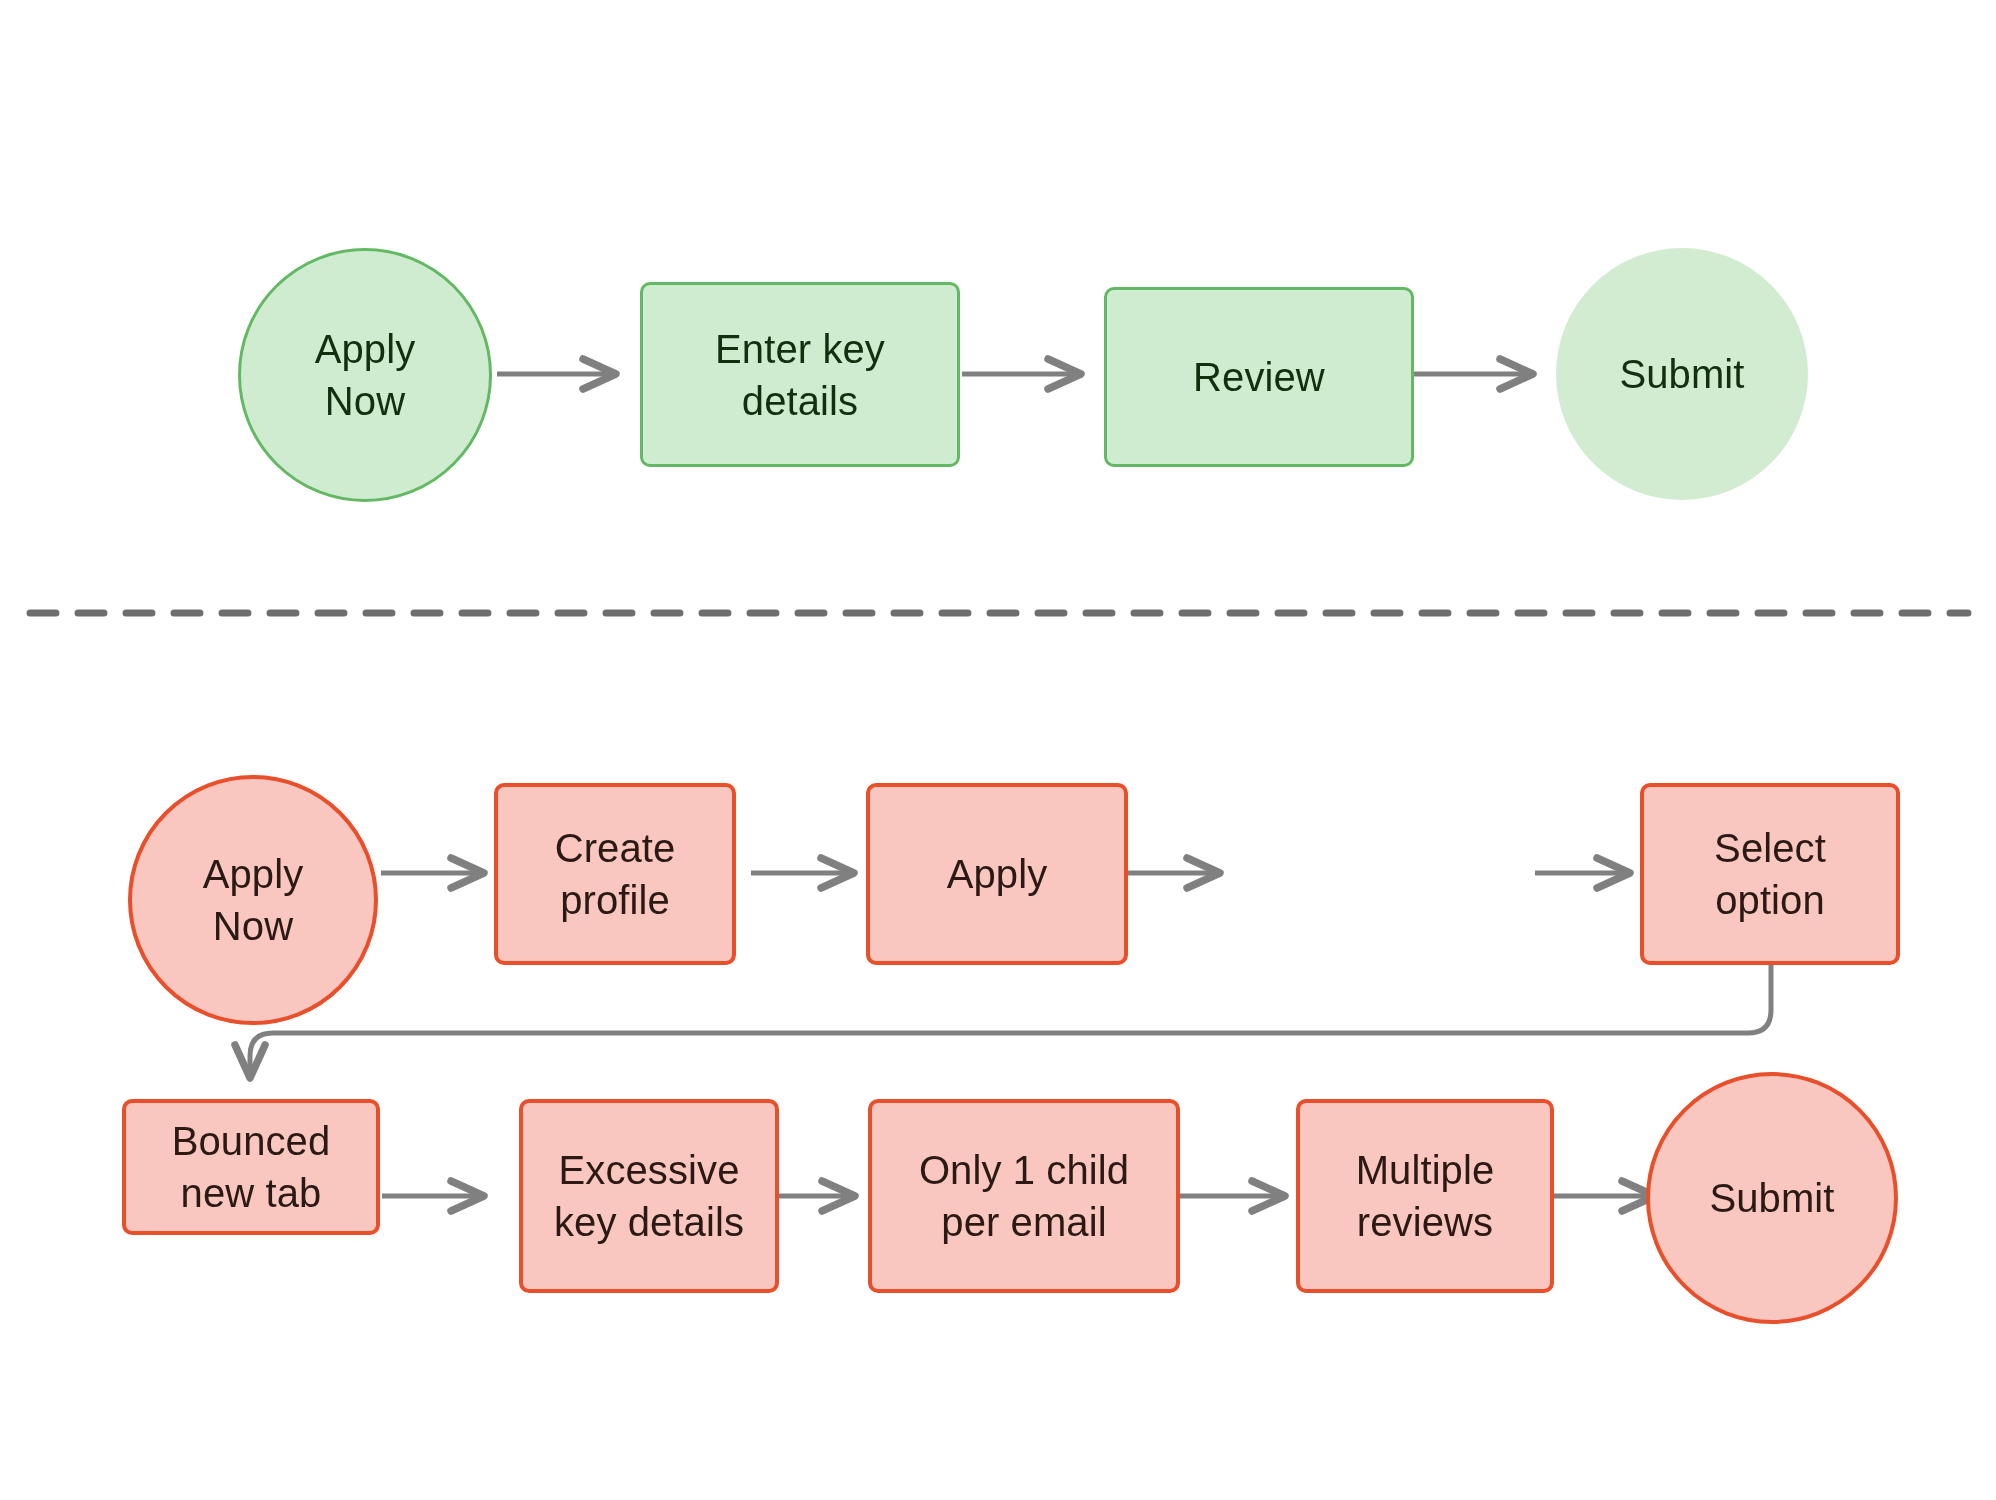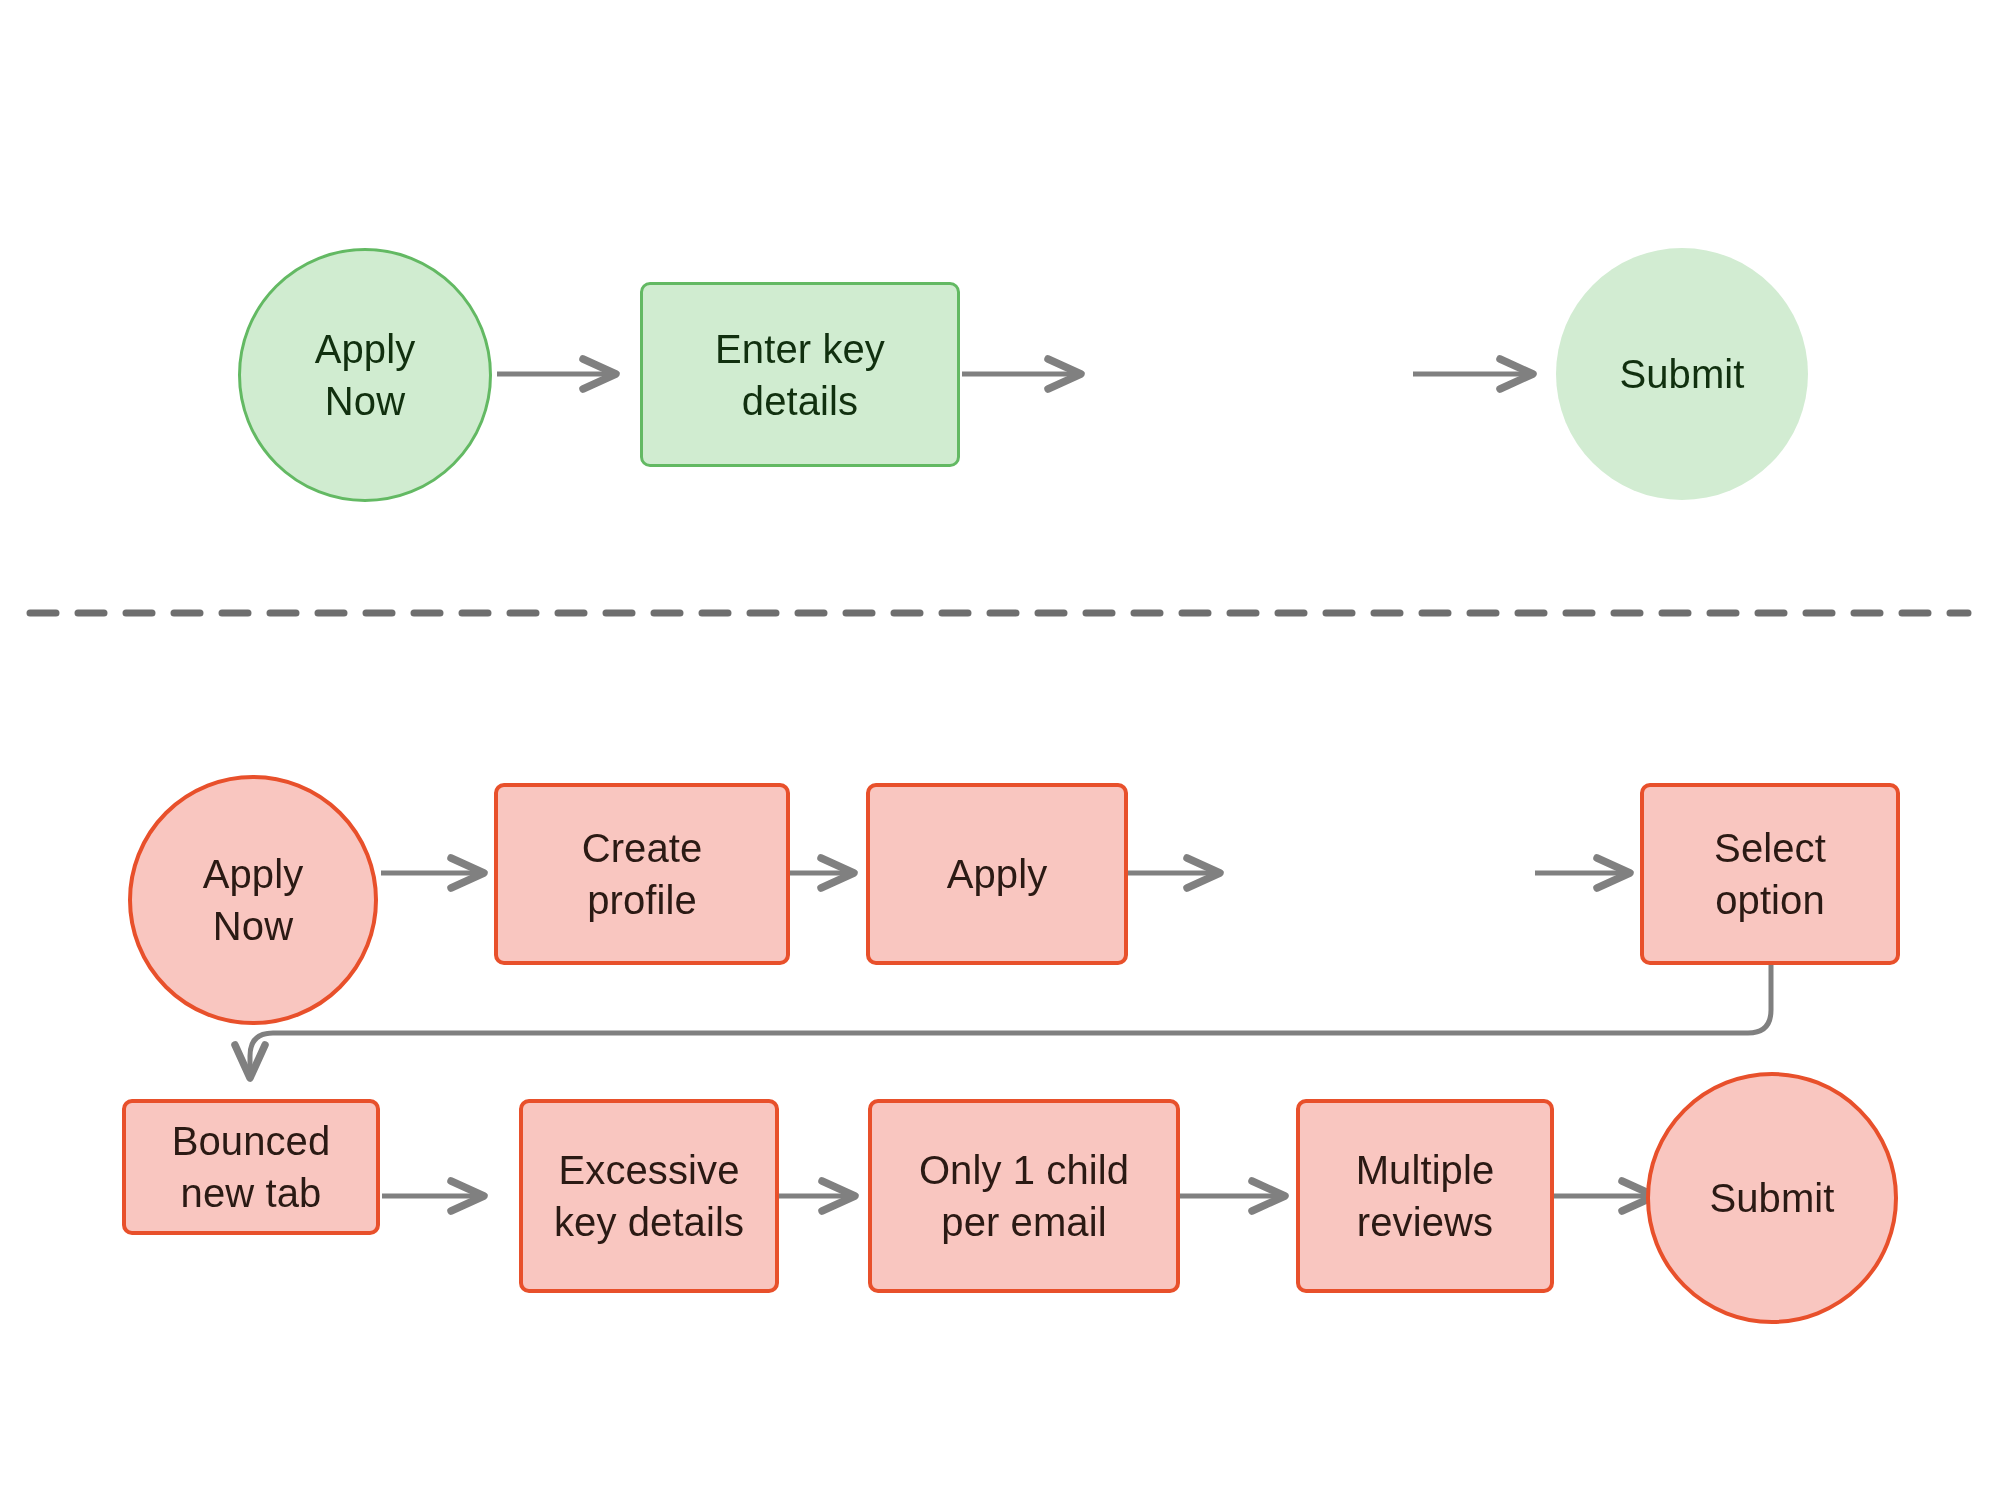--- a/index.html
+++ b/index.html
@@ -109,31 +109,34 @@
   <div class="node circle green" style="left:238px; top:248px; width:254px; height:254px;">
     <span>Apply
 Now</span>
   </div>
 
   <div class="node rect green" style="left:640px; top:282px; width:320px; height:185px;">
     <span>Enter key
 details</span>
   </div>
 
+  <div class="node rect green" style="left:1104px; top:287px; width:310px; height:180px;">
+    <span>Review</span>
+  </div>
 
   <div class="node circle green-plain" style="left:1556px; top:248px; width:252px; height:252px;">
     <span>Submit</span>
   </div>
 
   <div class="node circle red" style="left:128px; top:775px; width:250px; height:250px;">
     <span>Apply
 Now</span>
   </div>
 
-  <div class="node rect red" style="left:494px; top:783px; width:296px; height:182px;">
+  <div class="node rect red" style="left:494px; top:783px; width:242px; height:182px;">
     <span>Create
 profile</span>
   </div>
 
   <div class="node rect red" style="left:866px; top:783px; width:262px; height:182px;">
     <span>Apply</span>
   </div>
 
 
   <div class="node rect red" style="left:1640px; top:783px; width:260px; height:182px;">

